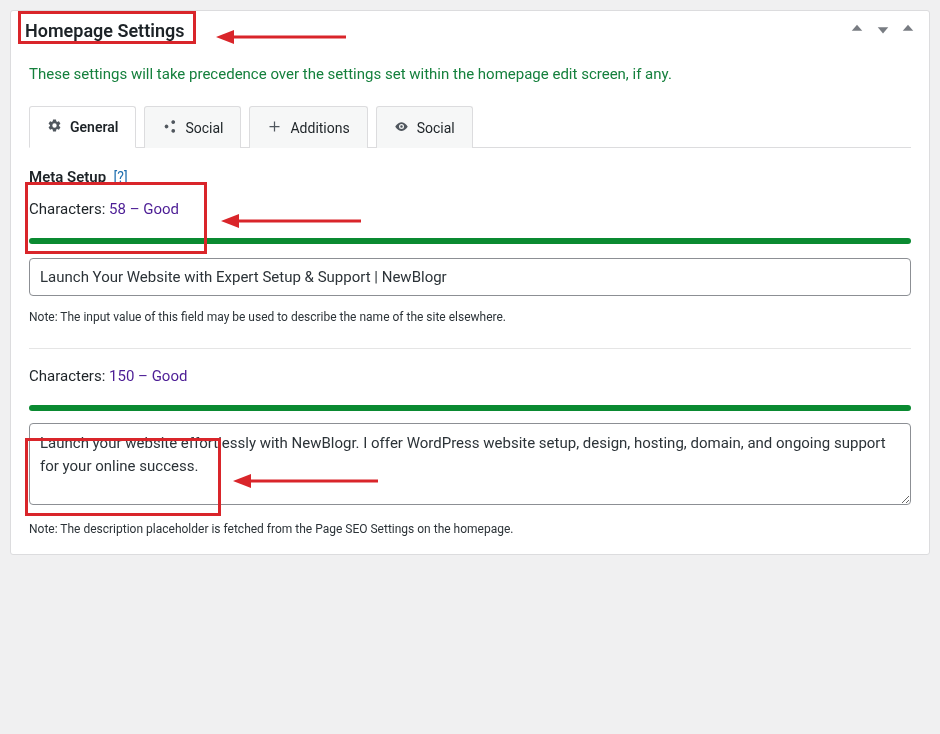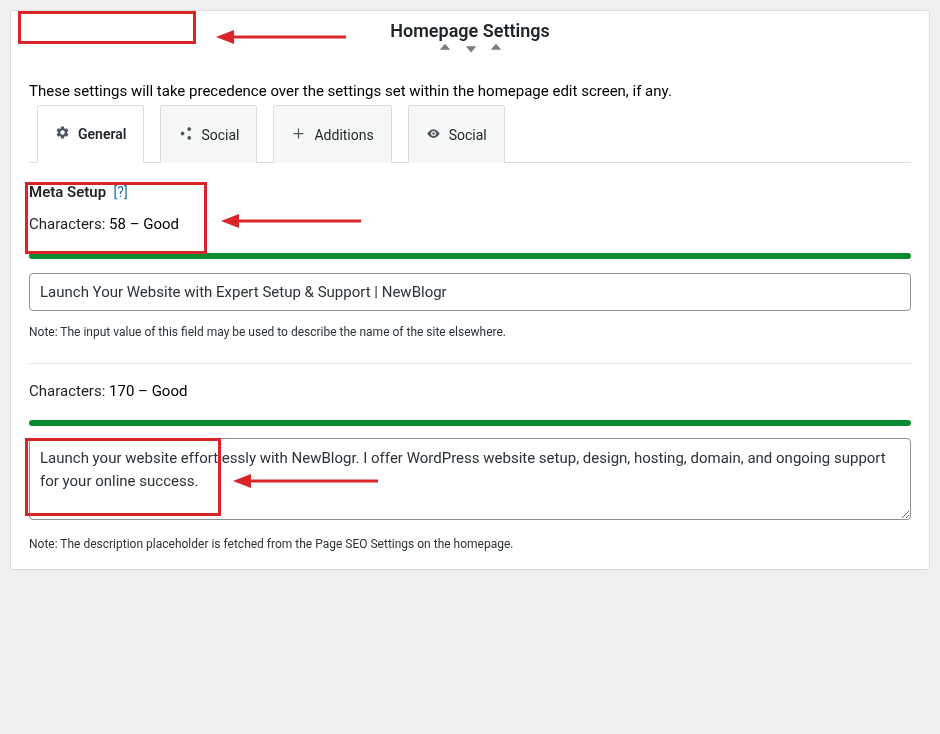--- a/index.html
+++ b/index.html
@@ -16,61 +16,59 @@
     border-radius: 3px;
     width: 920px;
     margin: 0 auto;
     position: relative;
   }
   .panel-header {
     display: flex;
     align-items: center;
     justify-content: space-between;
     padding: 9px 14px 4px 14px;
-    flex-direction: column;
   }
   .panel-title {
     font-size: 18px;
     font-weight: 600;
     color: #1d2327;
   }
   .panel-controls {
     display: flex;
     gap: 10px;
     color: #787c82;
   }
   .panel-controls span { cursor: pointer; }
   .panel-body {
     padding: 4px 18px 18px 18px;
   }
   .description {
     font-size: 15px;
-    margin: 16px 0 4px 0;
-    color: #000000;
+    margin: 16px 0 22px 0;
+    color: #15803d;
   }
   .tabs {
     display: flex;
     gap: 8px;
     border-bottom: 1px solid #dcdcde;
     margin-bottom: 20px;
   }
   .tab {
     display: flex;
     align-items: center;
     gap: 8px;
-    padding: 19px 17px;
+    padding: 11px 17px;
     border: 1px solid #dcdcde;
     border-bottom: none;
     background: #f6f7f7;
     cursor: pointer;
     border-radius: 3px 3px 0 0;
     font-size: 14px;
     position: relative;
     top: 1px;
-    margin-left: 8px;
   }
   .tab.active {
     background: #fff;
     border-bottom: 1px solid #fff;
     font-weight: 600;
   }
   .tab svg { width: 15px; height: 15px; fill: #50575e; }
   .section-label {
     font-weight: 600;
     font-size: 15px;
@@ -80,21 +78,21 @@
     color: #2271b1;
     font-weight: 400;
     font-size: 14px;
     margin-left: 4px;
     cursor: pointer;
   }
   .char-line {
     margin-top: 14px;
     font-size: 15px;
   }
-  .char-good { color: #000000; }
+  .char-good { color: #4c1d95; }
   .good-bar {
     height: 6px;
     background: #0a8a31;
     border-radius: 3px;
     margin-top: 20px;
   }
   .input-text {
     width: 100%;
     padding: 9px 10px;
     border: 1px solid #8c8f94;
@@ -215,21 +213,21 @@
       </div>
       <div class="good-bar"></div>
       <input type="text" class="input-text" value="Launch Your Website with Expert Setup &amp; Support | NewBlogr" style="">
       <p class="note">Note: The input value of this field may be used to describe the name of the site elsewhere.</p>
     </div>
 
     <hr class="sep">
 
     <div>
       <div class="char-line">
-        <span>Characters: </span><span class="char-good">170</span><span class="char-good"> – </span><span class="char-good">Good</span>
+        <span>Characters: </span><span class="char-good">150</span><span class="char-good"> – </span><span class="char-good">Good</span>
       </div>
       <div class="good-bar"></div>
       <textarea class="textarea" style="">Launch your website effortlessly with NewBlogr. I offer WordPress website setup, design, hosting, domain, and ongoing support for your online success.</textarea>
       <p class="note">Note: The description placeholder is fetched from the Page SEO Settings on the homepage.</p>
     </div>
 
   </div>
 
   <div class="anno-box" style="left:7px; top:0px; width:178px; height:33px;"></div>
   <div class="anno-box" style="left:14px; top:171px; width:182px; height:72px;"></div>

